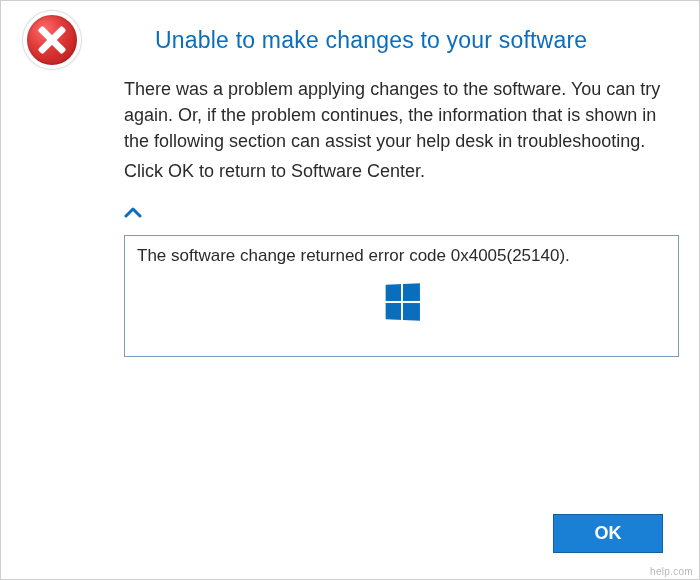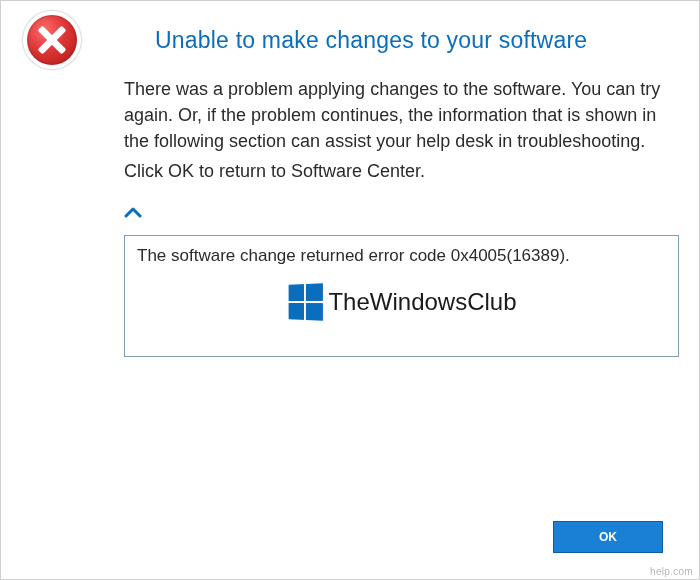--- a/index.html
+++ b/index.html
@@ -147,21 +147,21 @@
     }
     .button-row {
       position: absolute;
       right: 36px;
       bottom: 26px;
     }
     .ok-button {
       background: #1a80d6;
       color: #ffffff;
       border: 1px solid #0f5fa6;
-      font-size: 12px;
+      font-size: 18px;
       font-weight: 600;
       padding: 8px 36px;
       cursor: pointer;
       min-width: 110px;
     }
     .corner-text {
       position: absolute;
       right: 6px;
       bottom: 2px;
       font-size: 10px;
@@ -187,29 +187,28 @@
 
     <div class="more-info-row">
       <span class="chevron">
         <svg width="18" height="12" viewBox="0 0 18 12">
             <path d="M2 10 L9 3 L16 10" stroke="#0a6ebd" stroke-width="3" fill="none" stroke-linecap="round" stroke-linejoin="round"></path>
           </svg>
       </span>
     </div>
 
     <div class="info-box">
-      <span>The software change returned error code 0x4005(16389).</span>
+      <span>The software change returned error code 0x4005(25140).</span>
       <div class="watermark">
         <div class="win-logo">
           <div></div>
             <div></div>
             <div></div>
             <div></div>
         </div>
-        <span class="watermark-text">TheWindowsClub</span>
       </div>
     </div>
   </div>
 
   <div class="button-row">
     <button class="ok-button">OK</button>
   </div>
 
   <div class="corner-text">help.com</div>
 </div>

